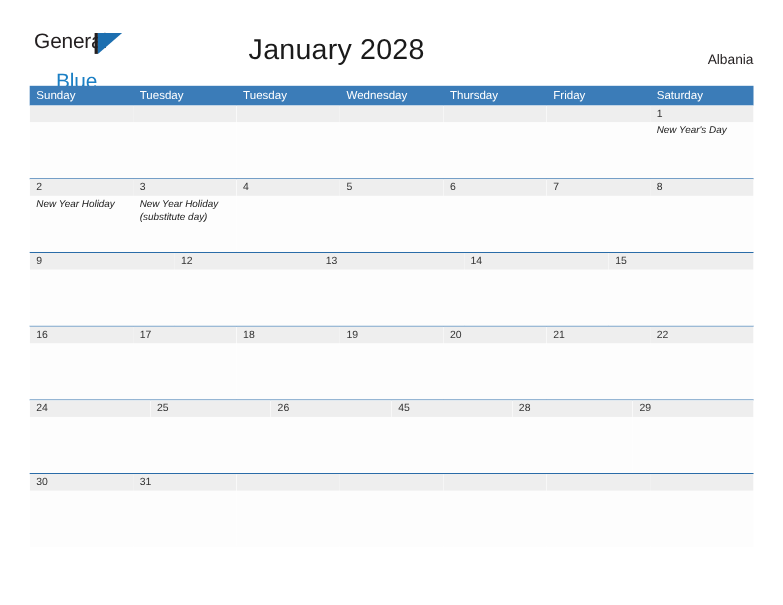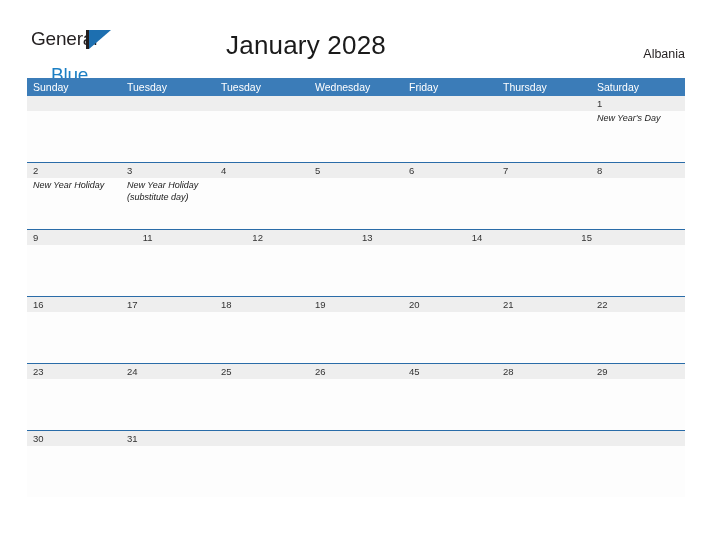--- a/index.html
+++ b/index.html
@@ -192,22 +192,22 @@
     <div class="country">Albania</div>
 
   </div>
 
   <div class="calendar">
     <div class="weekday-row">
         <div class="weekday-cell">Sunday</div>
         <div class="weekday-cell">Tuesday</div>
         <div class="weekday-cell">Tuesday</div>
         <div class="weekday-cell">Wednesday</div>
+        <div class="weekday-cell">Thursday</div>
         <div class="weekday-cell">Friday</div>
-        <div class="weekday-cell">Thursday</div>
         <div class="weekday-cell">Saturday</div>
       </div>
     <div id="weeks-container">
         <div class="week-row first">
           <div class="day-cell">
             <div class="day-num-band empty"></div>
           </div>
           <div class="day-cell">
             <div class="day-num-band empty"></div>
           </div>
@@ -257,23 +257,20 @@
           </div>
           <div class="day-cell">
             <div class="day-num-band">8</div>
           </div>
         </div>
         <div class="week-row">
           <div class="day-cell">
             <div class="day-num-band">9</div>
           </div>
           <div class="day-cell">
-            <div class="day-num-band">11</div>
-          </div>
-          <div class="day-cell">
             <div class="day-num-band">12</div>
           </div>
           <div class="day-cell">
             <div class="day-num-band">13</div>
           </div>
           <div class="day-cell">
             <div class="day-num-band">14</div>
           </div>
           <div class="day-cell">
             <div class="day-num-band">15</div>
@@ -296,23 +293,20 @@
             <div class="day-num-band">20</div>
           </div>
           <div class="day-cell">
             <div class="day-num-band">21</div>
           </div>
           <div class="day-cell">
             <div class="day-num-band">22</div>
           </div>
         </div>
         <div class="week-row">
-          <div class="day-cell">
-            <div class="day-num-band">23</div>
-          </div>
           <div class="day-cell">
             <div class="day-num-band">24</div>
           </div>
           <div class="day-cell">
             <div class="day-num-band">25</div>
           </div>
           <div class="day-cell">
             <div class="day-num-band">26</div>
           </div>
           <div class="day-cell">

